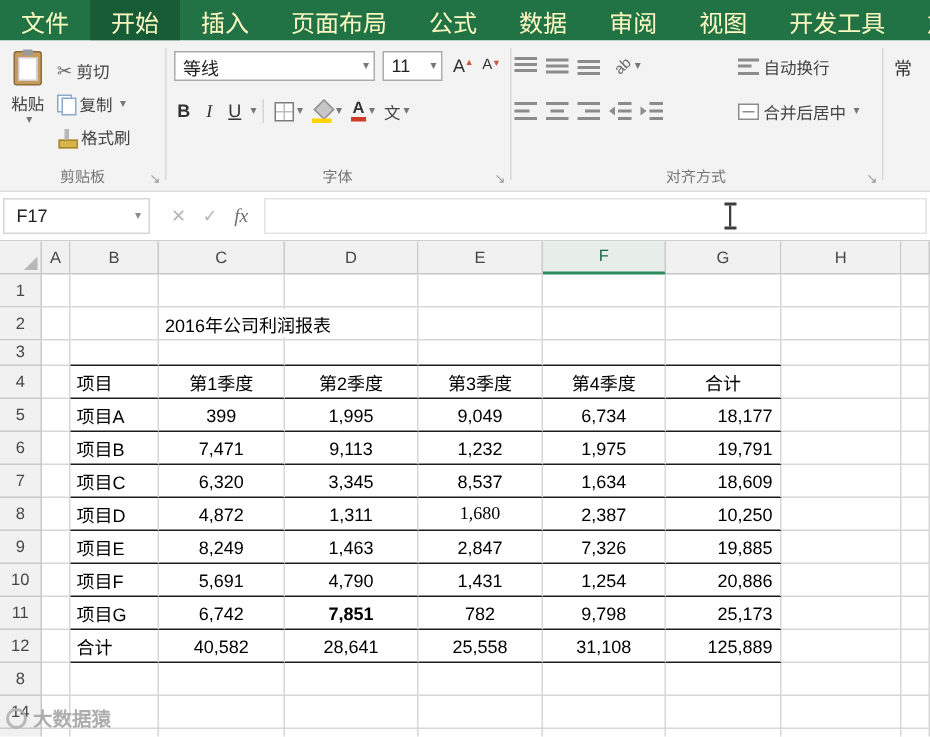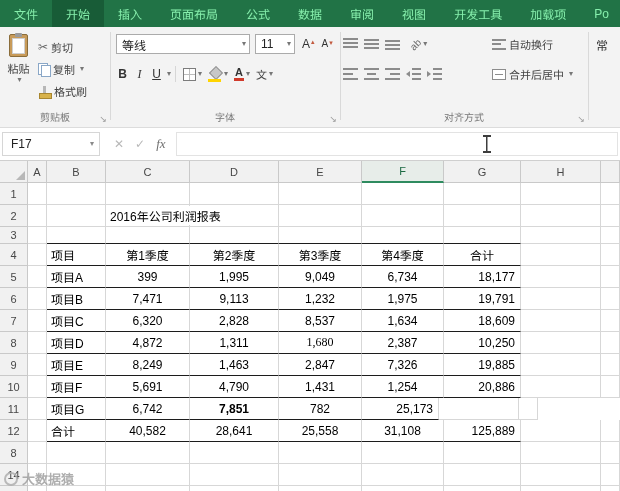--- a/index.html
+++ b/index.html
@@ -1,21 +1,21 @@
 <!DOCTYPE html>
 <html lang="zh-CN"><head>
 <meta charset="utf-8">
 <style>
 *{margin:0;padding:0;box-sizing:border-box;}
 body{font-family:"Liberation Sans","DejaVu Sans",sans-serif;background:#fff;}
 #app{position:relative;width:620px;height:491px;overflow:hidden;background:#fff;font-size:12px;color:#222;}
 
 
 .tabbar{position:absolute;left:0;top:0;width:100%;height:27px;background:#217346;display:flex;align-items:stretch;}
-.tab{display:flex;align-items:center;padding:0 14px;color:#86efac;font-size:12px;white-space:nowrap;cursor:default;}
+.tab{display:flex;align-items:center;padding:0 14px;color:#fef9c3;font-size:16px;white-space:nowrap;cursor:default;}
 .tab.active{background:#185c37;}
 
 
 .ribbon{position:absolute;left:0;top:27px;width:100%;height:101px;background:#f3f3f3;border-bottom:1px solid #dcdcdc;}
 .grp{position:absolute;top:0;height:100%;}
 .gsep{position:absolute;top:5px;bottom:7px;width:1px;background:#d9d9d9;}
 .glabel{position:absolute;left:0;right:0;bottom:3px;text-align:center;font-size:10px;color:#767676;}
 .launcher{position:absolute;right:3px;bottom:3px;font-size:9px;color:#9b9b9b;line-height:1;}
 .rrow1{position:absolute;left:0;right:0;top:6px;height:22px;display:flex;align-items:center;}
 .rrow2{position:absolute;left:0;right:0;top:36px;height:22px;display:flex;align-items:center;}
@@ -372,21 +372,21 @@
           <div class="cell ac bb" style="width: 82px;">1,975</div>
           <div class="cell ar bb" style="width: 77px;">19,791</div>
           <div class="cell" style="width: 80px;"></div>
           <div class="cell" style="width: 19px;"></div>
         </div>
         <div class="row" style="height: 22px;">
           <div class="rh">7</div>
           <div class="cell" style="width: 19px;"></div>
           <div class="cell al bb" style="width: 59px;">项目C</div>
           <div class="cell ac bb" style="width: 84px;">6,320</div>
-          <div class="cell ac bb" style="width: 89px;">2,828</div>
+          <div class="cell ac bb" style="width: 89px;">3,345</div>
           <div class="cell ac bb" style="width: 83px;">8,537</div>
           <div class="cell ac bb" style="width: 82px;">1,634</div>
           <div class="cell ar bb" style="width: 77px;">18,609</div>
           <div class="cell" style="width: 80px;"></div>
           <div class="cell" style="width: 19px;"></div>
         </div>
         <div class="row" style="height: 22px;">
           <div class="rh">8</div>
           <div class="cell" style="width: 19px;"></div>
           <div class="cell al bb" style="width: 59px;">项目D</div>
@@ -422,20 +422,21 @@
           <div class="cell" style="width: 80px;"></div>
           <div class="cell" style="width: 19px;"></div>
         </div>
         <div class="row" style="height: 22px;">
           <div class="rh">11</div>
           <div class="cell" style="width: 19px;"></div>
           <div class="cell al bb" style="width: 59px;">项目G</div>
           <div class="cell ac bb" style="width: 84px;">6,742</div>
           <div class="cell ac bb" style="width: 89px; font-weight: bold;">7,851</div>
           <div class="cell ac bb" style="width: 83px;">782</div>
+          <div class="cell ac bb" style="width: 82px;">9,798</div>
           <div class="cell ar bb" style="width: 77px;">25,173</div>
           <div class="cell" style="width: 80px;"></div>
           <div class="cell" style="width: 19px;"></div>
         </div>
         <div class="row" style="height: 22px;">
           <div class="rh">12</div>
           <div class="cell" style="width: 19px;"></div>
           <div class="cell al bb" style="width: 59px;">合计</div>
           <div class="cell ac bb" style="width: 84px;">40,582</div>
           <div class="cell ac bb" style="width: 89px;">28,641</div>

